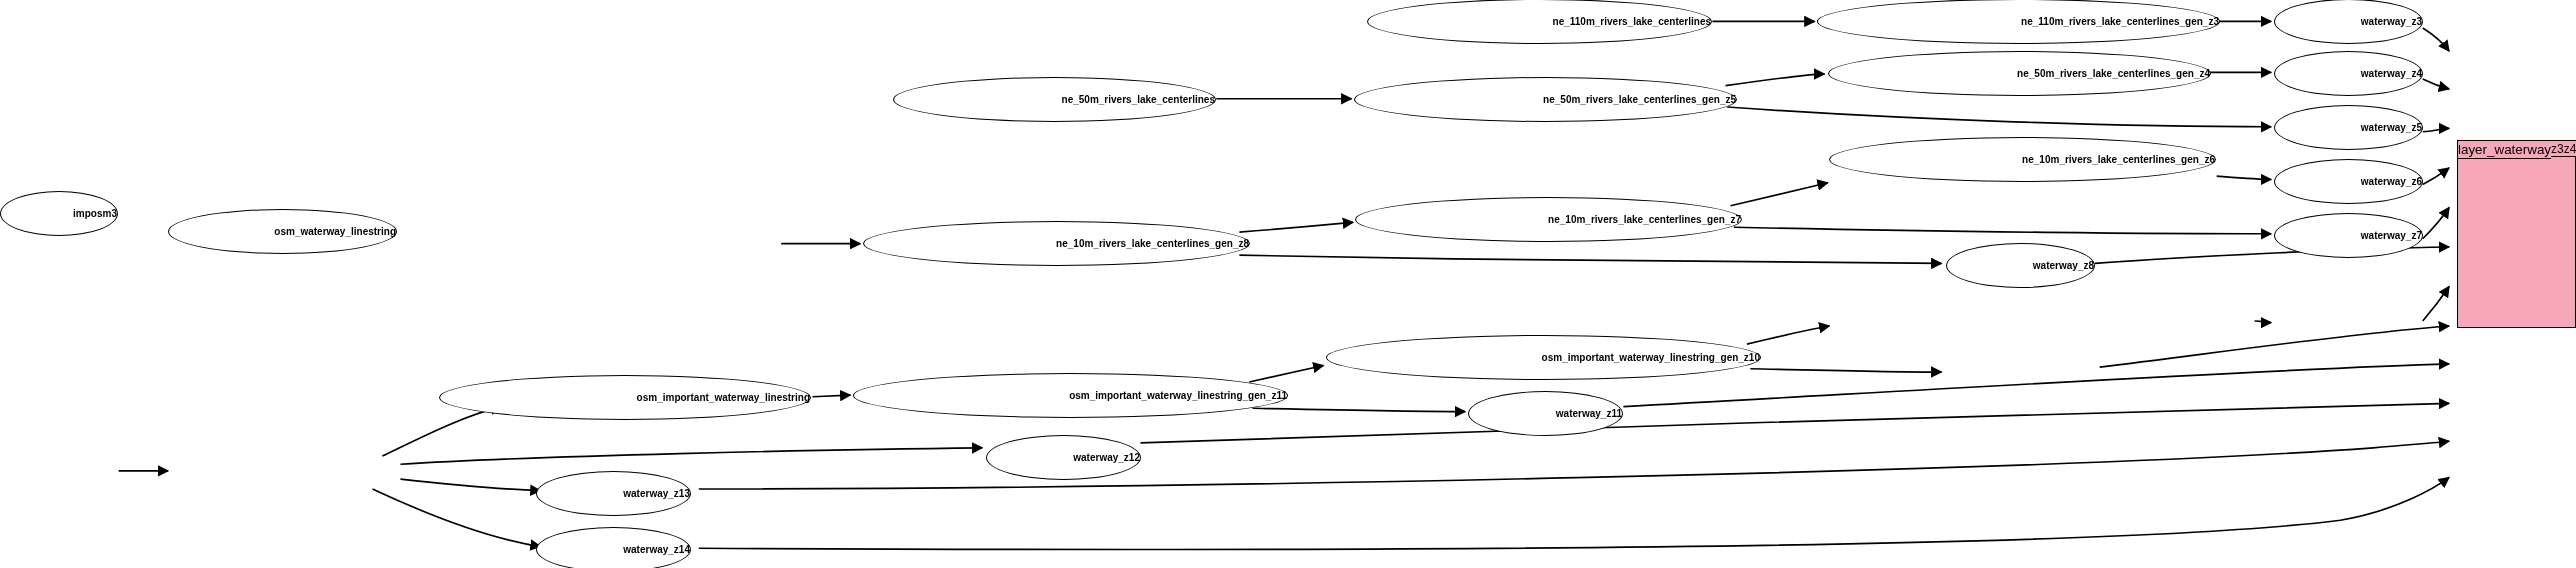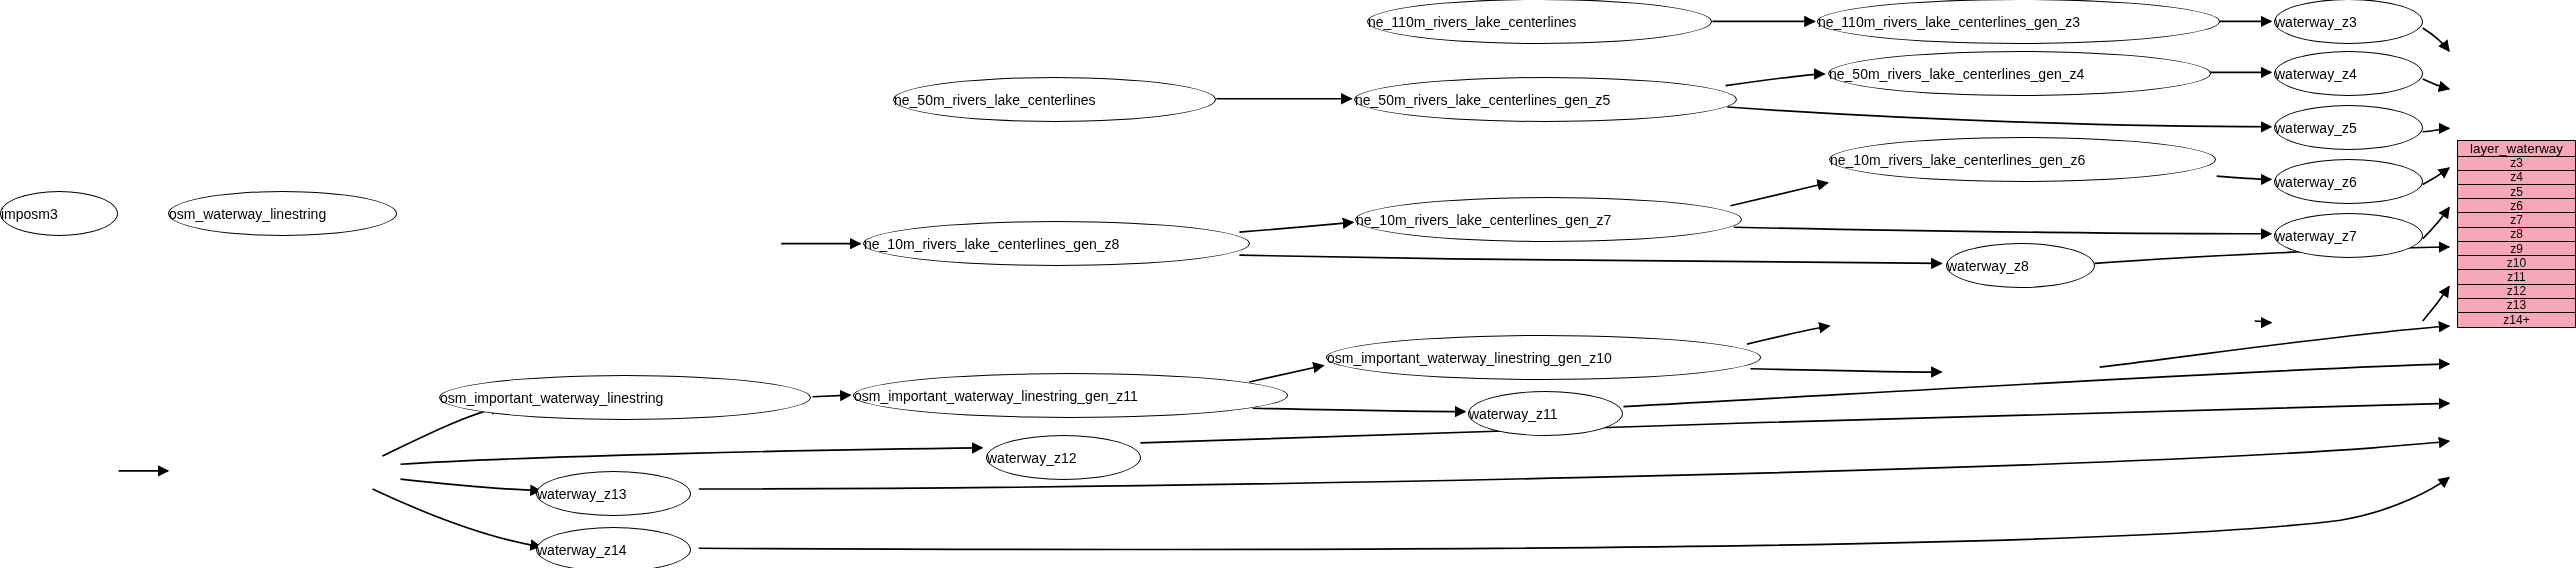--- a/index.html
+++ b/index.html
@@ -23,35 +23,36 @@
     height: 568px;
     pointer-events: none;
   }
   .node {
     position: absolute;
     box-sizing: border-box;
     border: 0.7px solid #000000;
     border-radius: 50%;
     background: #ffffff;
     color: #000000;
-    font-size: 14px;
+    font-size: 10px;
     line-height: 1;
     display: flex;
     align-items: center;
-    justify-content: flex-start;
+    justify-content: flex-end;
     white-space: nowrap;
     text-align: center;
+    font-weight: bold;
   }
   .table-node {
     position: absolute;
     box-sizing: border-box;
     border: 0.7px solid #000000;
     background: #f7a8b8;
     display: flex;
-    flex-direction: column;
+    flex-direction: row;
   }
   .table-node .cell {
     box-sizing: border-box;
     border-bottom: 0.7px solid #000000;
     background: #f7a8b8;
     color: #000000;
     font-size: 12px;
     line-height: 1;
     display: flex;
     align-items: center;
@@ -148,21 +149,21 @@
       <path d="M 424,297 C 700,297 1230,287 1440,272 C 1462,270 1478,269 1486,268"></path>
 
       <path d="M 424,333 C 800,335 1280,334 1420,316 C 1455,310 1478,296 1486,290"></path>
     </g>
   </svg>
 
   <div class="node" style="left:0px; top:191px; width:118px; height:45px;">
     <span>imposm3</span>
   </div>
 
-  <div class="node" style="left:168px; top:191px; width:229px; height:45px;">
+  <div class="node" style="left:168px; top:209px; width:229px; height:45px;">
     <span>osm_waterway_linestring</span>
   </div>
 
   <div class="node" style="left:439px; top:375px; width:372px; height:45px;">
     <span>osm_important_waterway_linestring</span>
   </div>
 
   <div class="node" style="left:853px; top:373px; width:435px; height:45px;">
     <span>osm_important_waterway_linestring_gen_z11</span>
   </div>

